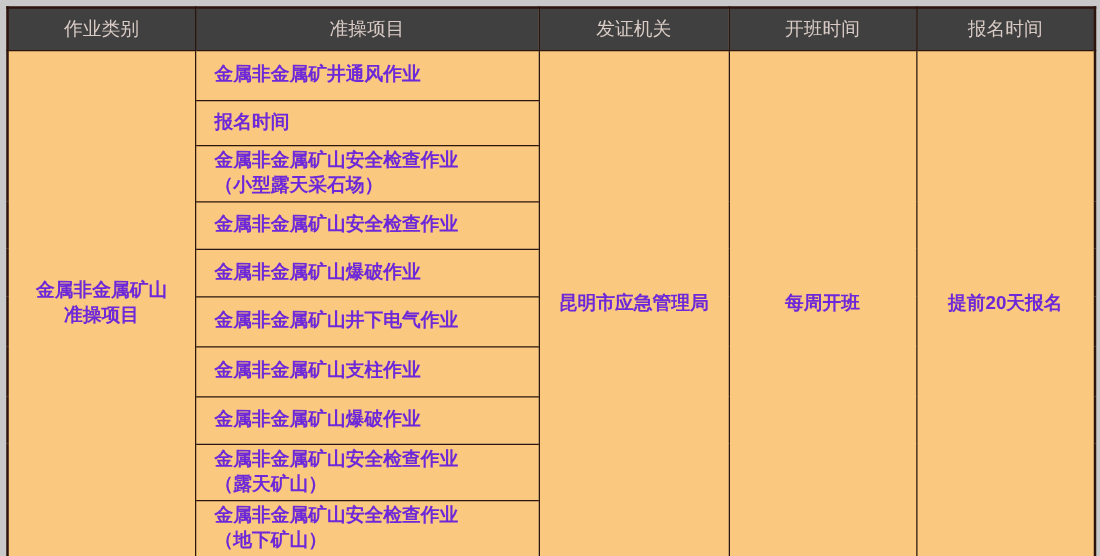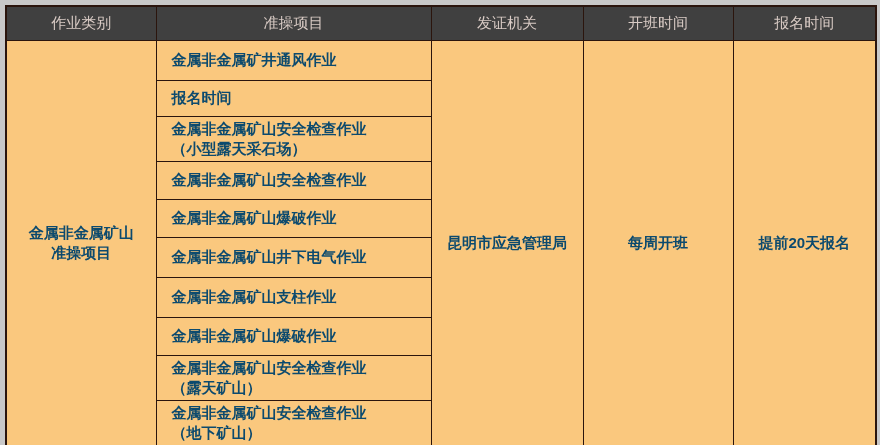--- a/index.html
+++ b/index.html
@@ -34,21 +34,21 @@
   thead th {
     background: #404040;
     color: #d9cbc5;
     font-weight: normal;
     font-size: 15px;
     height: 34px;
     text-align: center;
   }
   tbody td {
     background: #fac87e;
-    color: #0c4a6e;
+    color: #6d28d9;
     font-weight: bold;
     font-size: 15px;
     line-height: 20px;
   }
   td.item {
     text-align: left;
     padding: 2px 8px 2px 15px;
     vertical-align: middle;
   }
   td.center {

